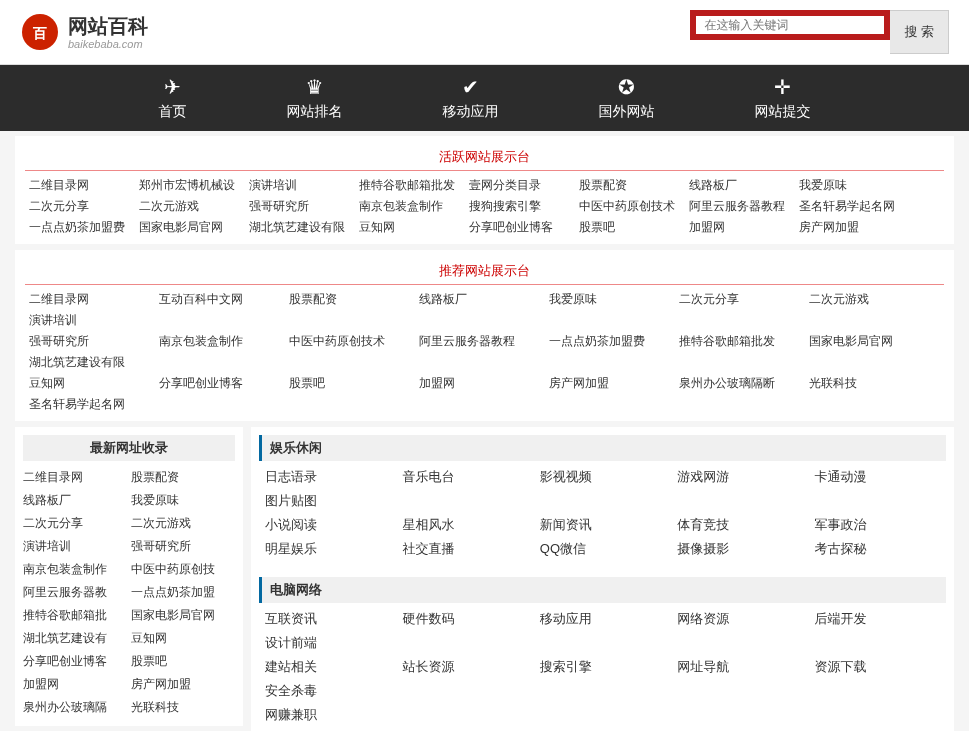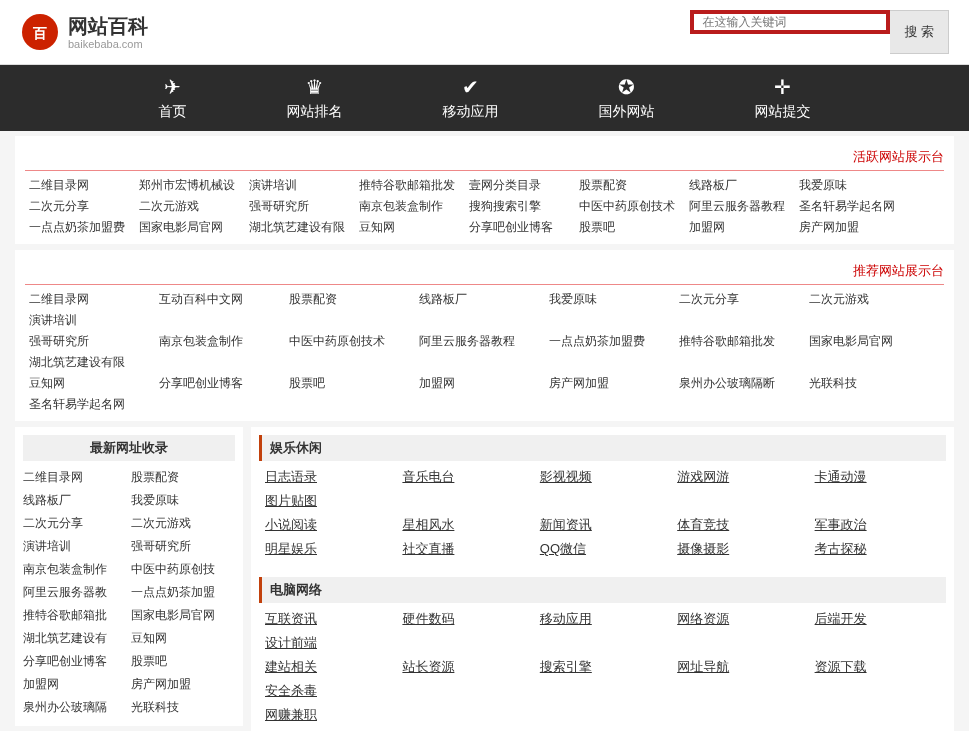--- a/index.html
+++ b/index.html
@@ -3,57 +3,57 @@
   <meta charset="utf-8">
   <style>
     * { margin: 0; padding: 0; box-sizing: border-box; }
     body { font-family: Arial, "Microsoft YaHei", sans-serif; font-size: 13px; background: #f5f5f5; color: #333; }
 
     
     .header { background: #fff; padding: 10px 20px; display: flex; align-items: center; justify-content: space-between; border-bottom: 1px solid #ddd; }
     .logo-area { display: flex; align-items: center; gap: 8px; }
     .logo-icon { width: 40px; height: 40px; }
     .logo-text { font-size: 20px; font-weight: bold; color: #333; line-height: 1.2; }
-    .logo-sub { font-size: 11px; color: #999; }
+    .logo-sub { font-size: 11px; color: #999; font-style: italic; }
     .search-area { display: flex; gap: 0; }
-    .search-input { width: 200px; height: 24px; border: 4px solid #b91c1c; padding: 0 8px; font-size: 12px; color: #999; outline: none; }
+    .search-input { width: 200px; height: 30px; border: 6px solid #b91c1c; padding: 0 8px; font-size: 12px; color: #999; outline: none; }
     .search-btn { height: 44px; padding: 0 14px; background: #e8e8e8; border: 1px solid #ccc; border-left: none; cursor: pointer; font-size: 13px; color: #333; }
 
     
     .nav { background: #2c2c2c; display: flex; justify-content: center; gap: 0; }
     .nav-item { display: flex; flex-direction: column; align-items: center; padding: 10px 50px; color: #fff; cursor: pointer; font-size: 14px; gap: 4px; }
     .nav-icon { font-size: 20px; }
 
     
     .content { padding: 5px 15px; }
 
     
-    .section-title { text-align: right; color: #cc0000; font-size: 13px; padding: 6px 0 4px 0; border-bottom: 1px solid #e88; margin-bottom: 4px; }
+    .section-title { text-align: center; color: #cc0000; font-size: 13px; padding: 6px 0 4px 0; border-bottom: 1px solid #e88; margin-bottom: 4px; }
 
     
     .active-sites { background: #fff; padding: 6px 10px; margin-bottom: 6px; }
 
     
     .rec-sites { background: #fff; padding: 6px 10px; margin-bottom: 6px; }
 
     
     .main-area { display: flex; gap: 8px; }
 
     
     .left-panel { width: 228px; flex-shrink: 0; }
     .new-sites-box { background: #fff; padding: 8px; }
     .new-sites-title { font-weight: bold; font-size: 13px; text-align: center; padding: 4px; background: #f0f0f0; margin-bottom: 6px; }
     .new-sites-grid { display: grid; grid-template-columns: 1fr 1fr; gap: 2px 4px; }
     .ns-item { font-size: 12px; color: #333; padding: 2px 0; }
 
     
     .right-panel { flex: 1; background: #fff; padding: 8px; }
     .cat-section { margin-bottom: 10px; }
-    .cat-title { font-weight: bold; font-size: 13px; padding: 4px 8px; background: #f0f0f0; margin-bottom: 4px; border-left: 3px solid #c2410c; }
-    .cat-grid { display: grid; grid-template-columns: repeat(5, 1fr); gap: 0; text-decoration: underline; }
+    .cat-title { font-weight: bold; font-size: 13px; padding: 4px 8px; background: #f0f0f0; margin-bottom: 4px; border-left: 3px solid #0369a1; }
+    .cat-grid { display: grid; grid-template-columns: repeat(5, 1fr); gap: 0; }
     .cat-item { font-size: 13px; color: #333; padding: 3px 6px; cursor: pointer; }
 
     .rec-row { display: flex; flex-wrap: wrap; }
     .rec-cell { width: 130px; padding: 2px 4px; font-size: 12px; color: #333; cursor: pointer; }
 
     .active-row { display: flex; flex-wrap: wrap; }
     .active-cell { width: 110px; padding: 2px 4px; font-size: 12px; color: #333; cursor: pointer; }
   </style>
 </head>
 <body>

